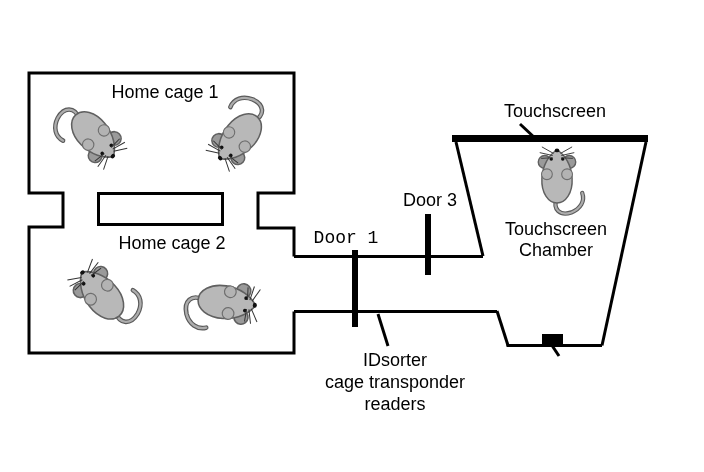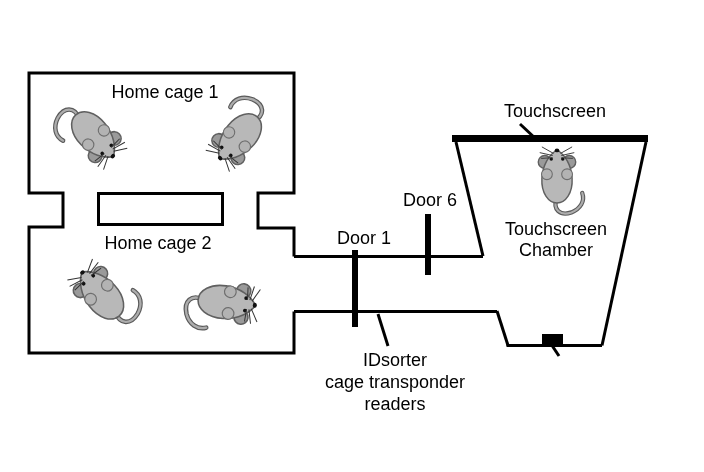--- a/index.html
+++ b/index.html
@@ -118,23 +118,23 @@
       <use href="#mouse-shape"></use>
     </svg>
   <svg class="mouse" style="left:184px; top:263px; width:78px; height:78px; transform:rotate(96deg);" viewBox="0 0 100 100">
       <use href="#mouse-shape"></use>
     </svg>
   <svg class="mouse" style="left:521px; top:144px; width:72px; height:72px; transform:rotate(0deg);" viewBox="0 0 100 100">
       <use href="#mouse-shape"></use>
     </svg>
 
   <div class="label" style="left:75px;  top:82px;  width:180px;">Home cage 1</div>
-  <div class="label" style="left:68px;  top:233px; width:180px;">Home cage 2</div>
-  <div class="label" style="left:314px; top:228px; width:100px;">Door 1</div>
-  <div class="label" style="left:380px; top:190px; width:100px;">Door 6</div>
+  <div class="label" style="left:82px;  top:233px; width:180px;">Home cage 2</div>
+  <div class="label" style="left:296px; top:228px; width:100px;font-family:Liberation Mono, monospace;">Door 1</div>
+  <div class="label" style="left:380px; top:190px; width:100px;">Door 3</div>
   <div class="label" style="left:475px; top:101px; width:160px;">Touchscreen</div>
   <div class="label multiline" style="left:466px; top:219px; width:180px;">Touchscreen
 Chamber</div>
   <div class="label multiline idsorter" style="left:305px; top:349px; width:180px;">IDsorter
 cage transponder
 readers</div>
 
 </div>
 
 </body></html>

